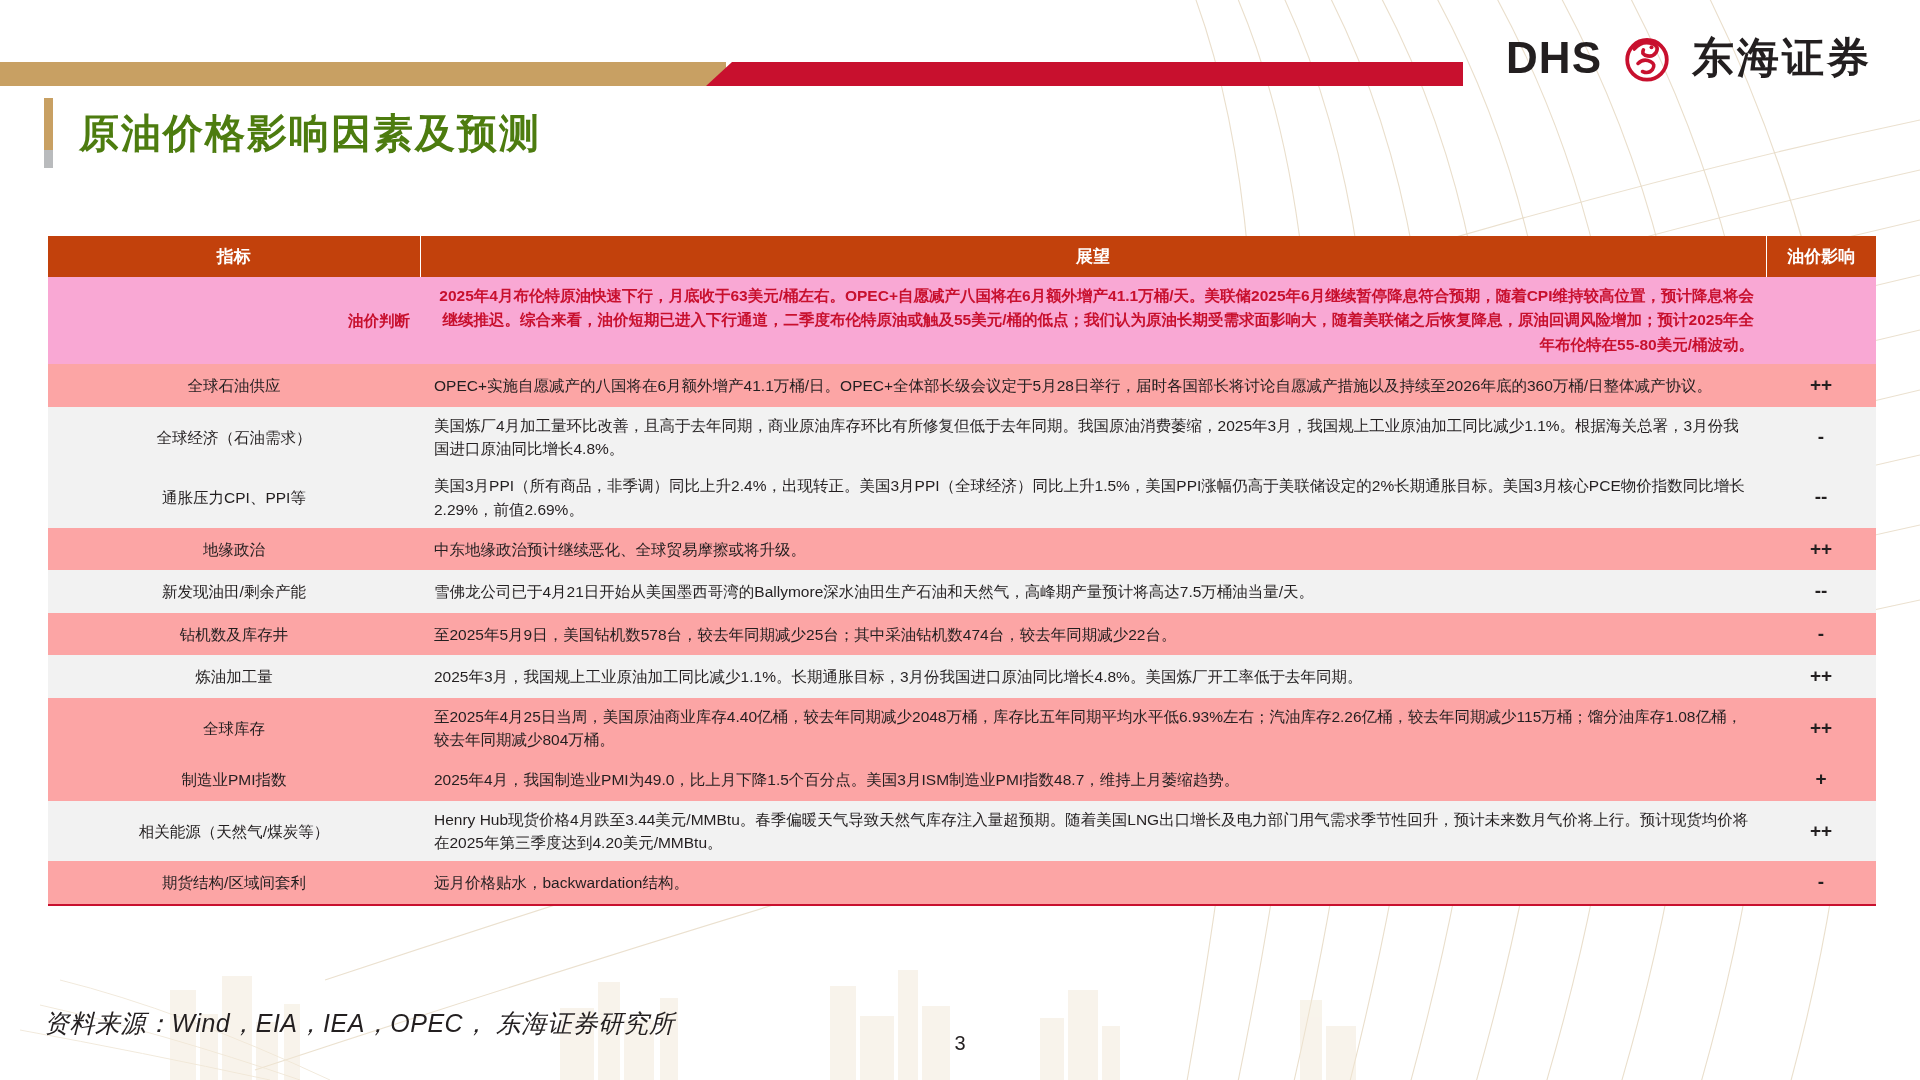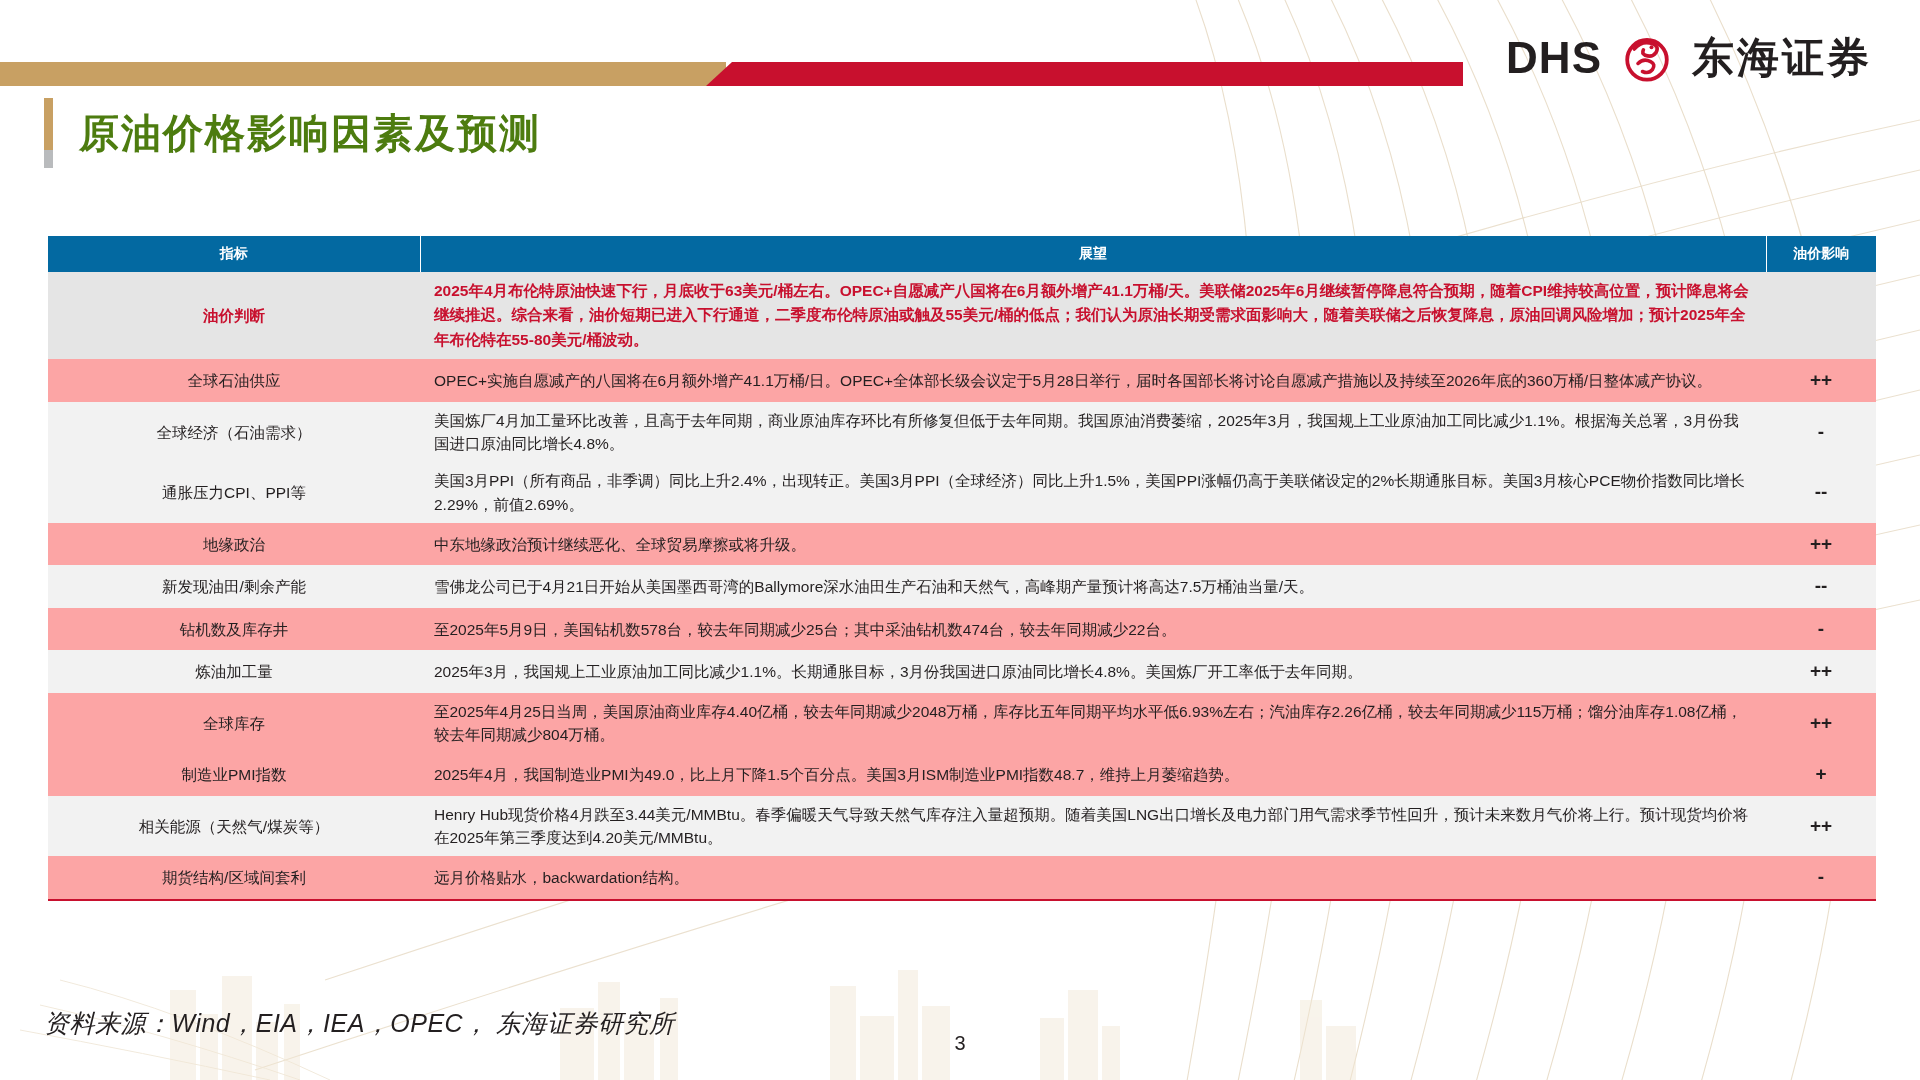--- a/index.html
+++ b/index.html
@@ -46,36 +46,36 @@
                 letter-spacing:2px; }
 
   
   .table-wrap { position:absolute; left:48px; top:236px; width:1828px; z-index:3; }
   table.matrix { width:100%; border-collapse:collapse; table-layout:fixed; }
   table.matrix col.c-ind  { width:372px; }
   table.matrix col.c-out  { width:1346px; }
   table.matrix col.c-imp  { width:110px; }
 
   table.matrix thead th {
-     background:#0369a1; color:#ffffff; font-size:14px; font-weight:bold;
+     background:#c2410c; color:#ffffff; font-size:17px; font-weight:bold;
      padding:9px 0; text-align:center; border-right:1px solid #ffffff;
   }
   table.matrix thead th:last-child { border-right:none; }
 
   table.matrix td { font-size:15.5px; color:#231f20; vertical-align:middle;
                     padding:7px 10px; line-height:1.5; }
   table.matrix td.ind { text-align:center; }
   table.matrix td.out { text-align:left; padding-left:14px; padding-right:12px; }
   table.matrix td.imp { text-align:center; font-size:19px; font-weight:bold; }
 
   table.matrix tr.alt td { background:#f2f2f2; }
   table.matrix tr.plain td { background:#fca5a5; }
 
   
-  table.matrix tr.hl td { background:#e5e5e5; color:#c8102e; font-weight:bold; }
+  table.matrix tr.hl td { background:#f9a8d4; color:#c8102e; font-weight:bold;text-align:right; }
   table.matrix tr.hl td.ind { color:#c8102e; font-weight:bold; }
   table.matrix tr.hl td.out { line-height:1.58; font-size:15.5px; }
 
   .rule-bottom { border-bottom:2px solid #c8102e; margin-top:0; }
 
   
   .source { position:absolute; left:44px; top:1007px; z-index:3;
             font-size:25px; color:#231f20; letter-spacing:.5px;font-style:italic; }
 
   .page-num { position:absolute; left:50%; transform:translateX(-50%); top:1032px;

